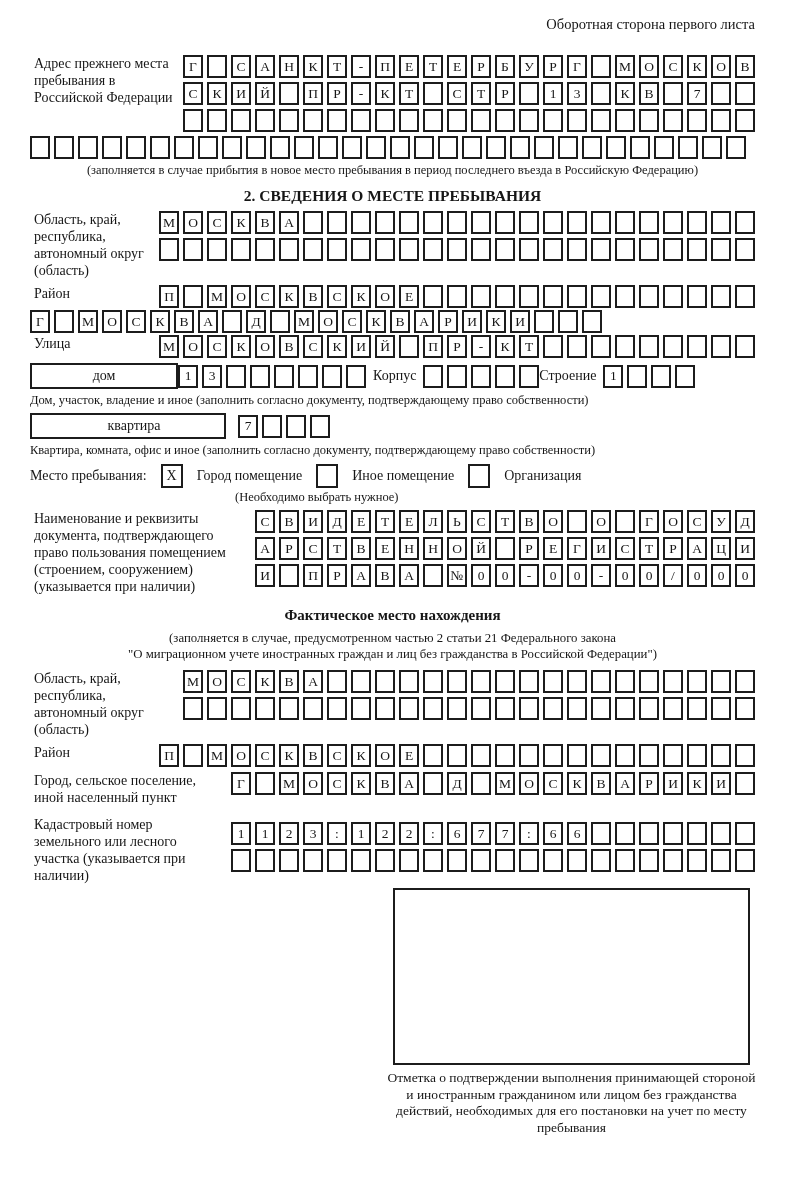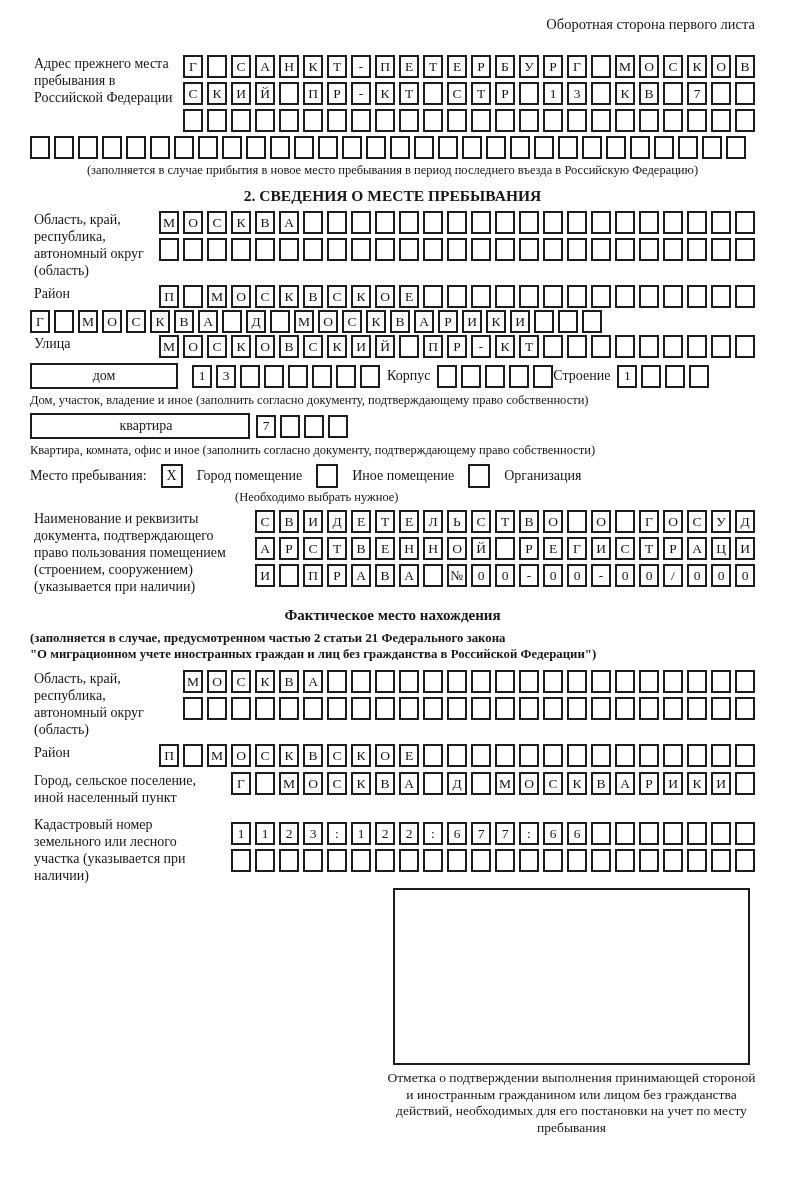--- a/index.html
+++ b/index.html
@@ -23,33 +23,33 @@
   .fullrow{margin-top:4px;}
   .note{font-size:12.5px;line-height:15px;margin-top:4px;}
   .center{text-align:center;}
   .sec-title{font-weight:bold;font-size:15.5px;text-align:center;margin-top:9px;} .mt2{margin-top:2px;} .mt5{margin-top:5px;gap:20px;}
   .mt6{margin-top:6px;} .mt8{margin-top:8px;} .mt10{margin-top:10px;}
   .houserow{display:flex;align-items:center;margin-top:5px;}
   .wbox{
     border:2px solid #1c1c1c;height:26px;box-sizing:border-box;flex:none;
     display:flex;align-items:center;justify-content:center;font-size:14px;
   }
-  .wbox.house{width:148px;margin-right:14px;}
-  .wbox.apt{width:220px;margin-right:6px;padding-left:12px;}
+  .wbox.house{width:148px;}
+  .wbox.apt{width:196px;margin-right:12px;padding-left:12px;}
   .inline-label{font-size:14px;margin:0 7px;white-space:nowrap;}
   .gap8{margin-left:0;}
   .stayrow{display:flex;align-items:center;gap:14px;font-size:14px;margin-top:6px;}
   .checkbox{
     width:22px;height:24px;box-sizing:border-box;flex:none;
     border:2px solid #1c1c1c;display:flex;align-items:center;justify-content:center;
     font-size:14px;
   }
   .staynote{margin-left:205px;margin-top:2px;}
   .fact-title{font-weight:bold;font-size:15px;text-align:center;margin-top:12px;}
-  .factnote{font-size:12.8px;line-height:16px;text-align:left;margin-top:0;font-weight:bold;}
+  .factnote{font-size:12.8px;line-height:16px;text-align:center;margin-top:0;}
   .factnote.first{margin-top:6px;}
   .cad .rows{margin-top:6px;}
   .stampwrap{width:375px;margin-left:auto;margin-top:4px;margin-right:-4px;}
   .stampbox{width:357px;height:177px;box-sizing:border-box;border:2px solid #1c1c1c;margin:0 auto;background:#fff;}
   .stampcaption{font-size:13.5px;line-height:16.5px;text-align:center;margin-top:5px;}
 </style>
 </head>
 <body>
 
 <div class="page">

